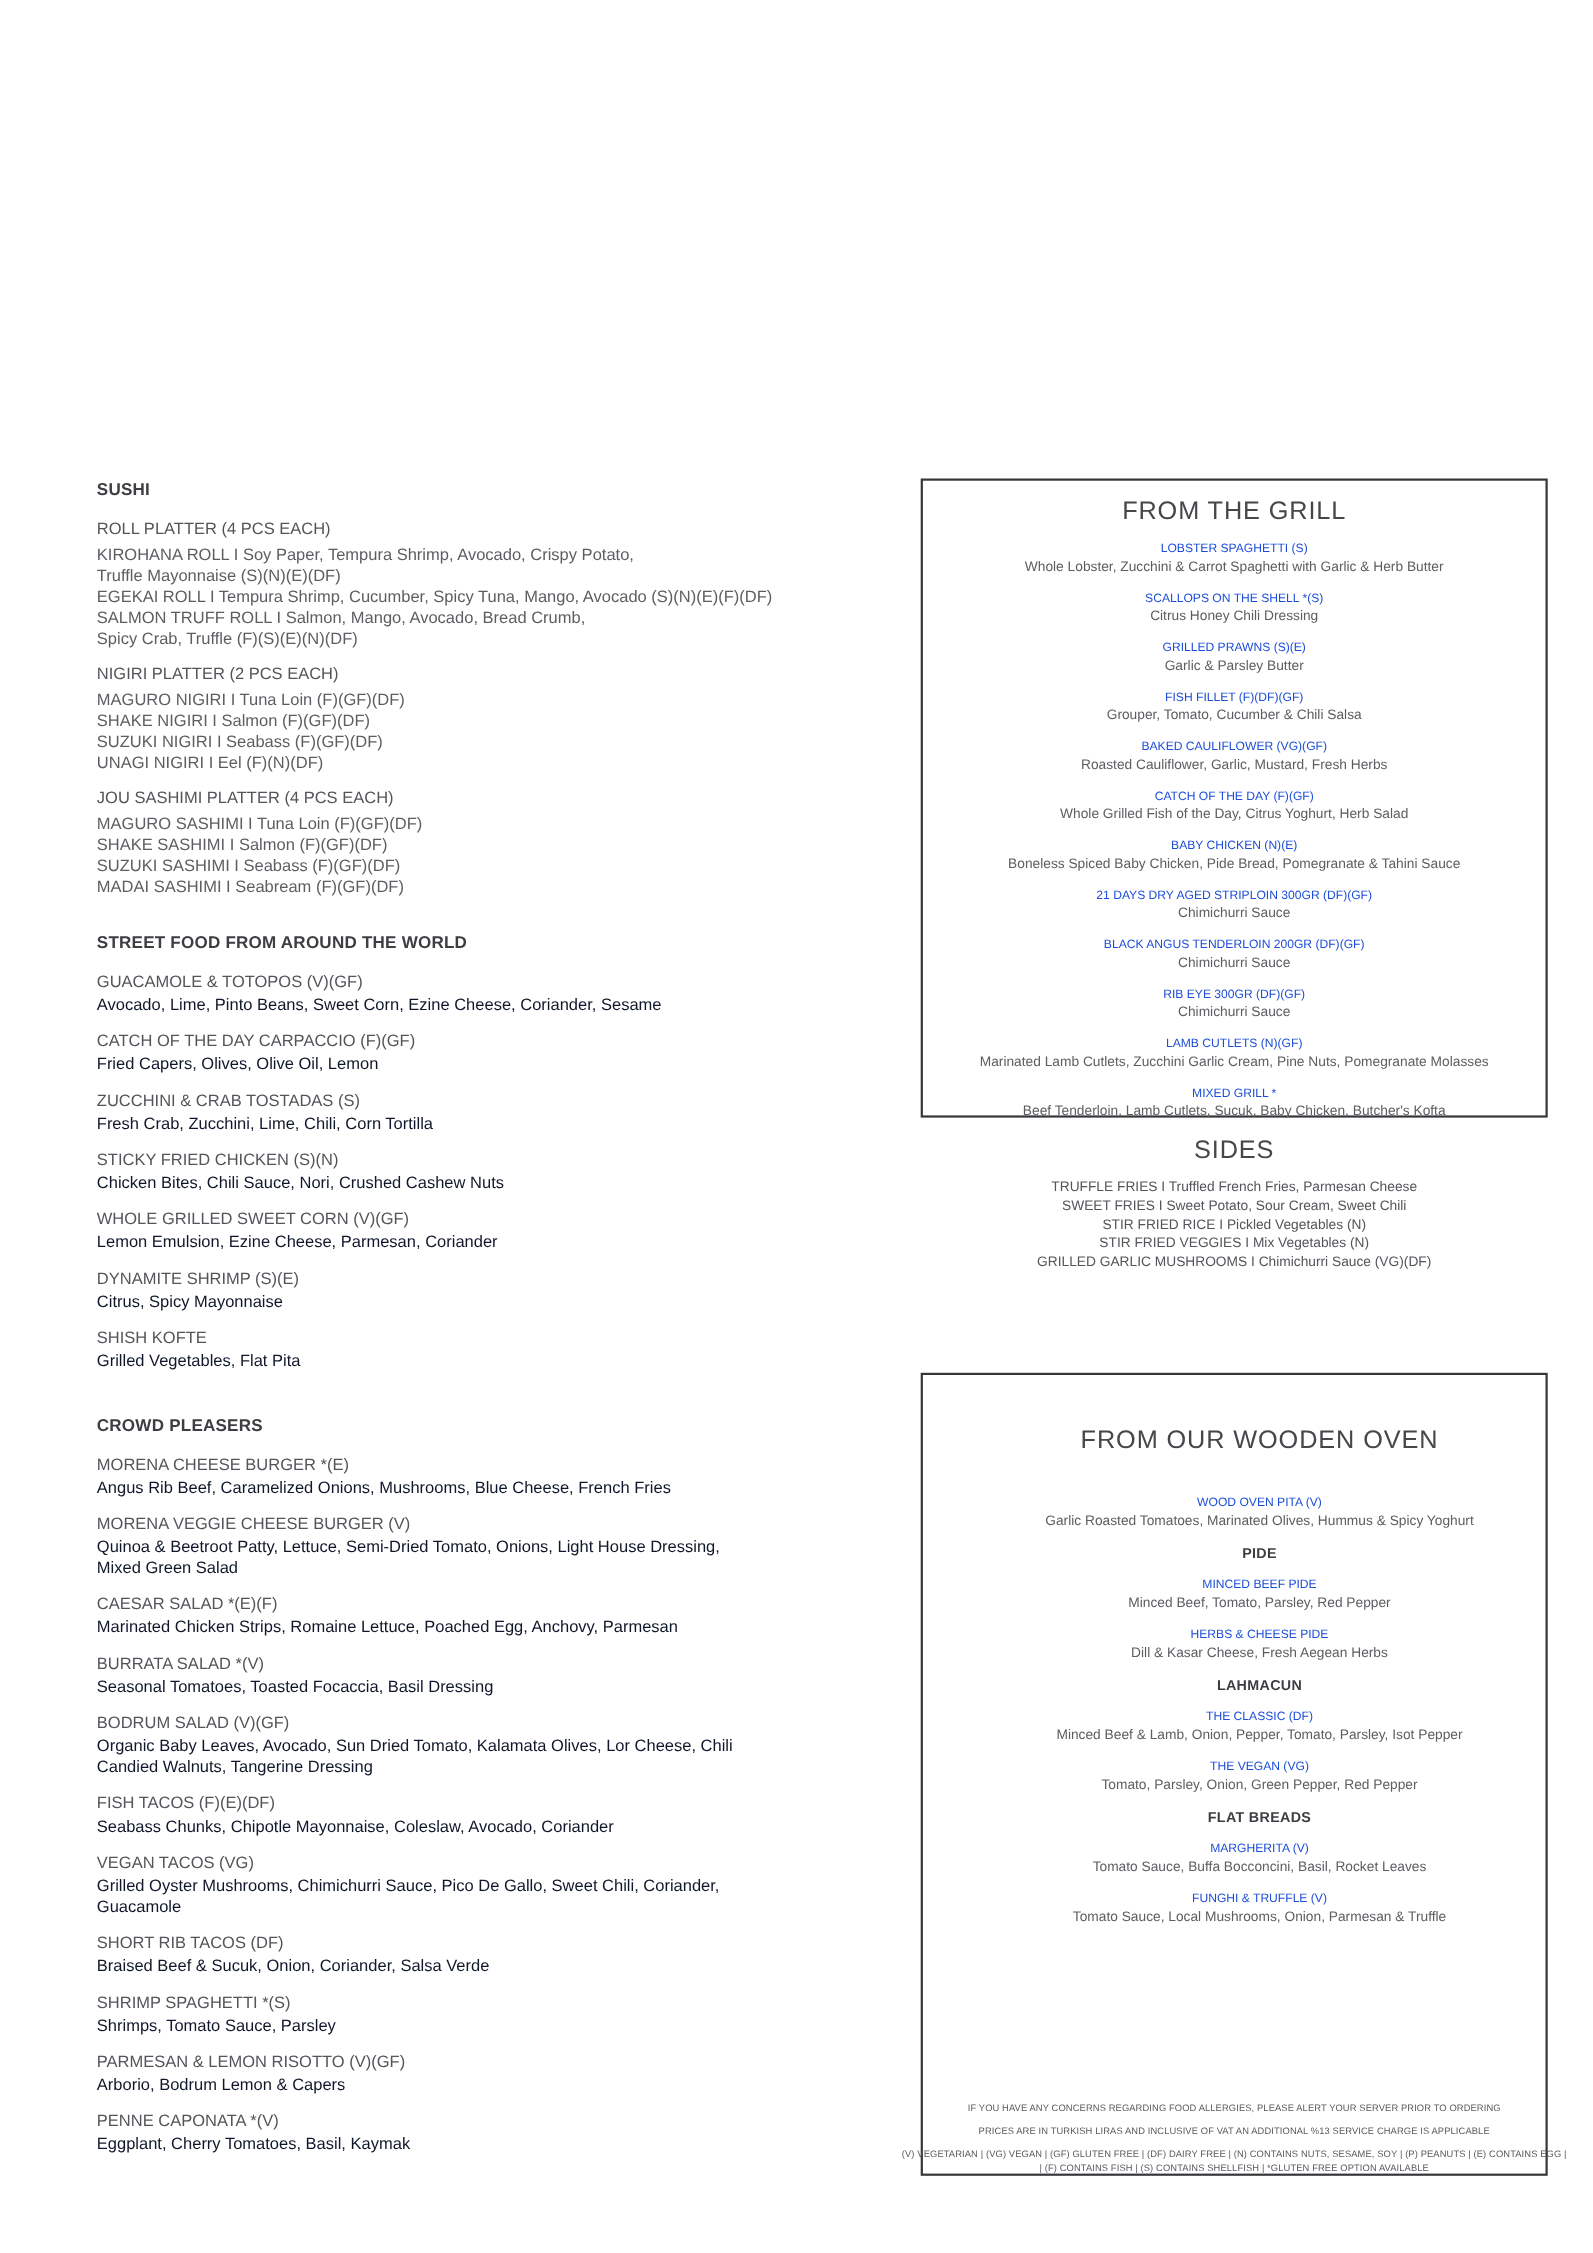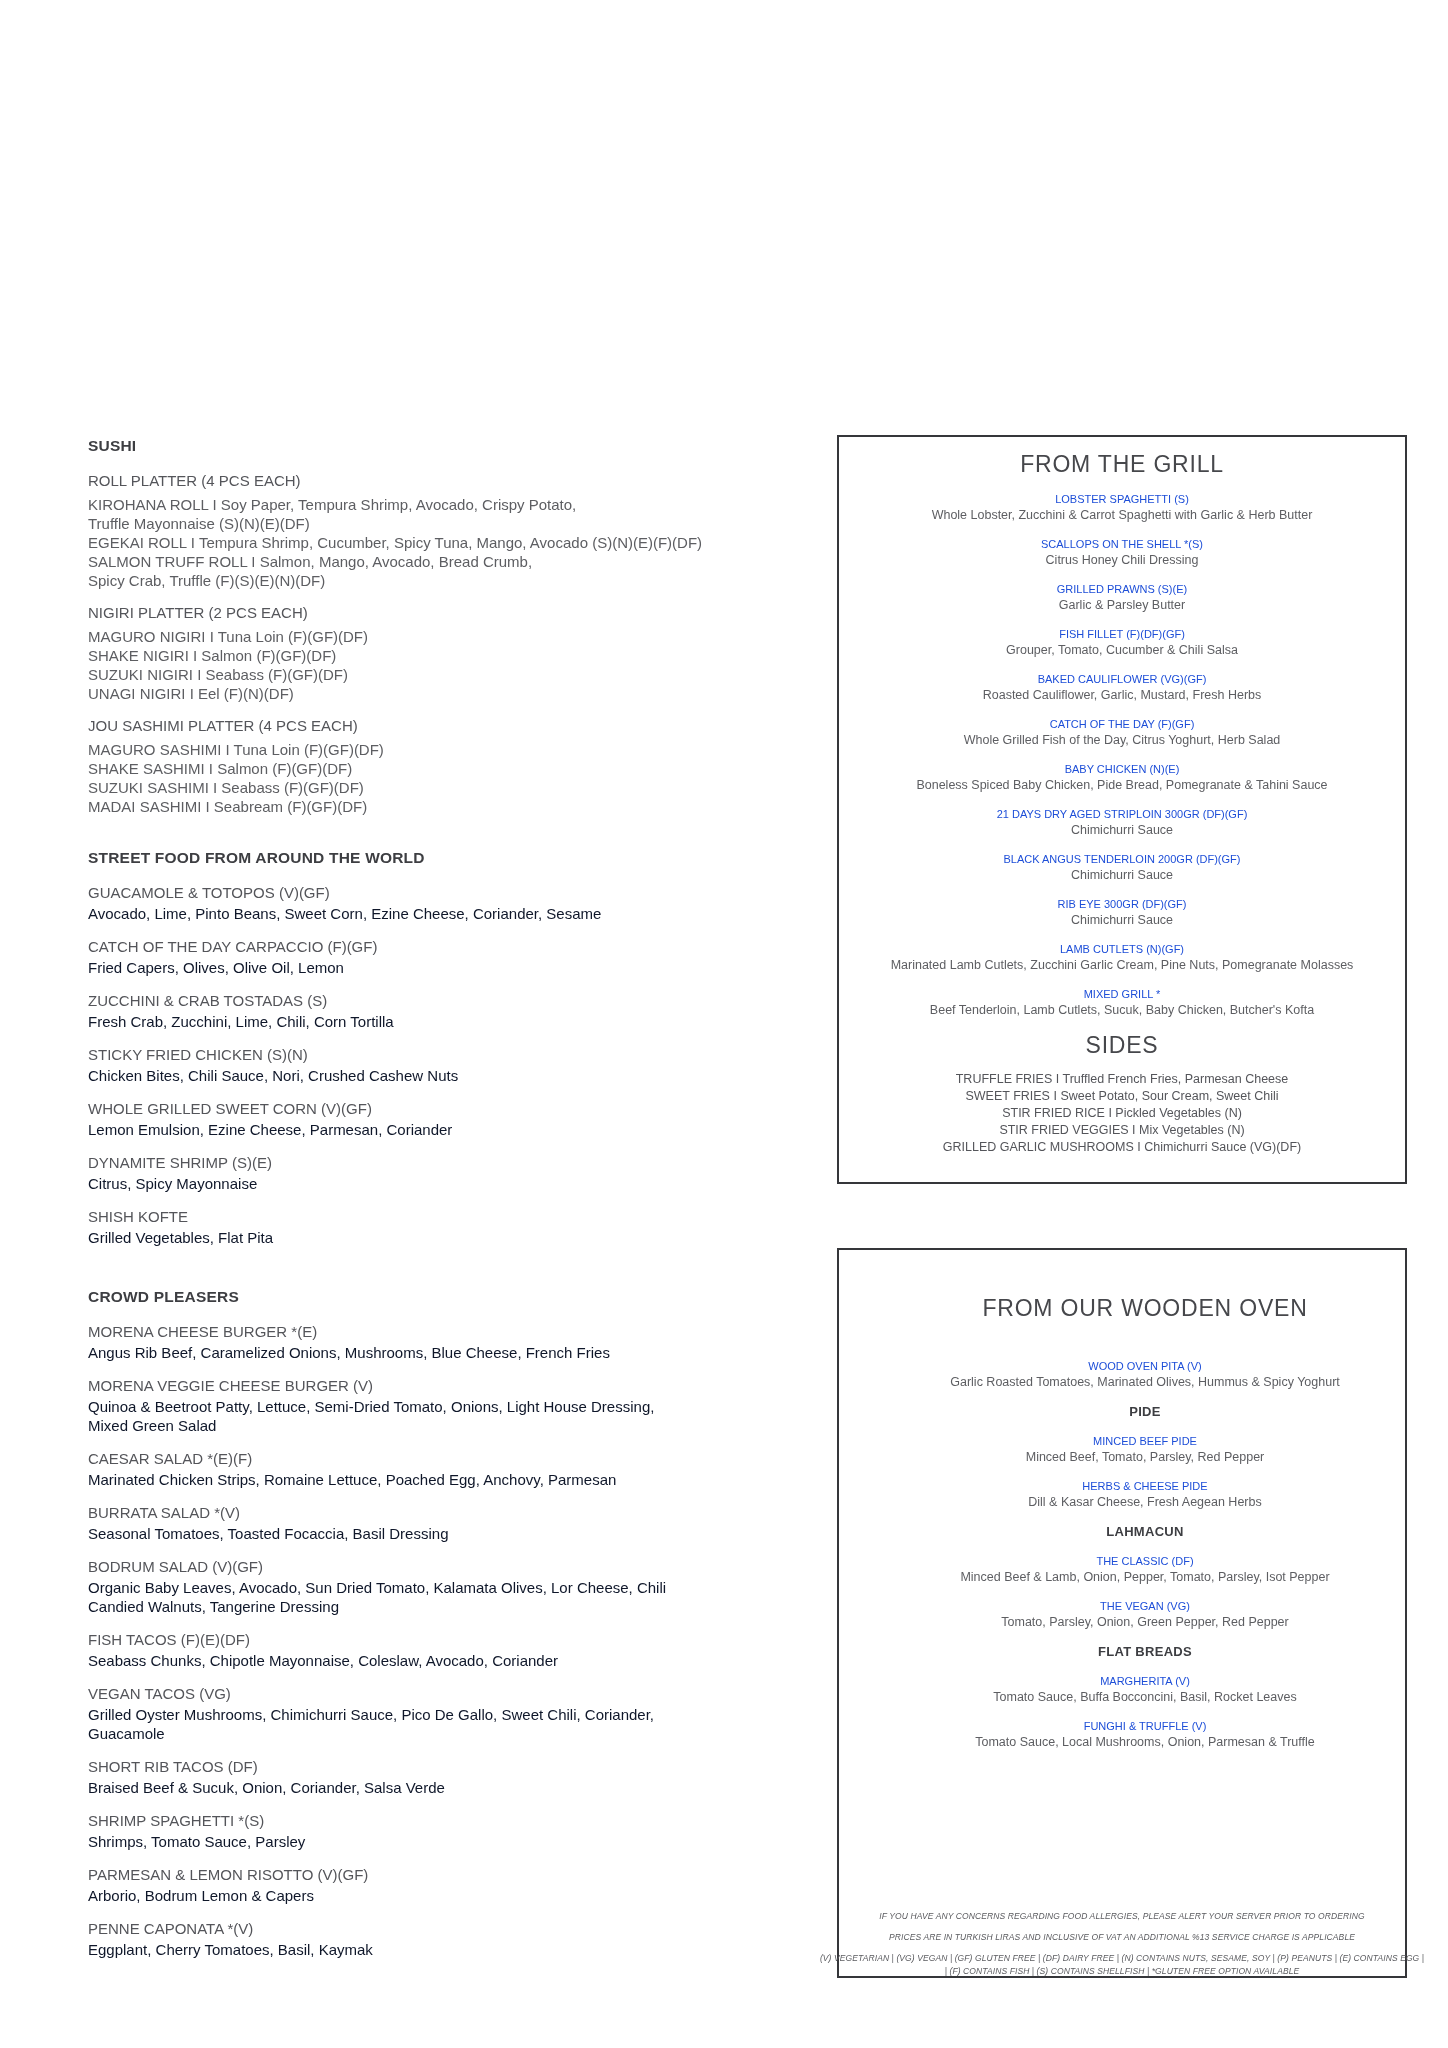--- a/index.html
+++ b/index.html
@@ -37,21 +37,21 @@
   }
   .l-desc {
     font-size: 15px; line-height: 19px; color: #0f172a; white-space: nowrap;
   }
 
   
   .box {
     position: absolute; left: 837px; width: 570px;
     border: 2px solid #35363a; background: #ffffff; text-align: center;
   }
-  #grill-box { top: 435px; height: 749px; }
+  #grill-box { top: 435px; height: 581px; }
   #oven-box  { top: 1248px; height: 730px; padding-left: 46px; }
 
   .box-title {
     font-size: 23px; line-height: 28px; font-weight: 400;
     color: #46474b; letter-spacing: 0.8px; white-space: nowrap;
   }
   #grill-box .box-title { margin-top: 13px; margin-bottom: 13px; }
   #oven-box  .box-title { margin-top: 44px; margin-bottom: 36px; }
 
   .b-item { margin-bottom: 13px; }
@@ -76,21 +76,21 @@
   .f-line {
     position: absolute; left: 50%; transform: translateX(-50%);
     font-size: 8.5px; line-height: 11px; color: #5a5b5f; white-space: nowrap;
     letter-spacing: 0.1px;
   }
   #f-allergy { top: 1911px; }
   #f-prices  { top: 1932px; }
   #f-legend1 { top: 1953px; }
   #f-legend2 { top: 1966px; }
   .footer .f-line { position: fixed; } 
-  .footer .f-line { position: absolute; font-style: italic; }
+  .footer .f-line { position: absolute; }
 </style>
 </head>
 <body>
 
 <div class="left-col" id="left-col">
     <div class="l-sec">
       <div class="l-heading">SUSHI</div>
       <div class="l-group">
         <div class="l-group-title">ROLL PLATTER (4 PCS EACH)</div>
         <div class="l-line">KIROHANA ROLL I Soy Paper, Tempura Shrimp, Avocado, Crispy Potato,</div>

